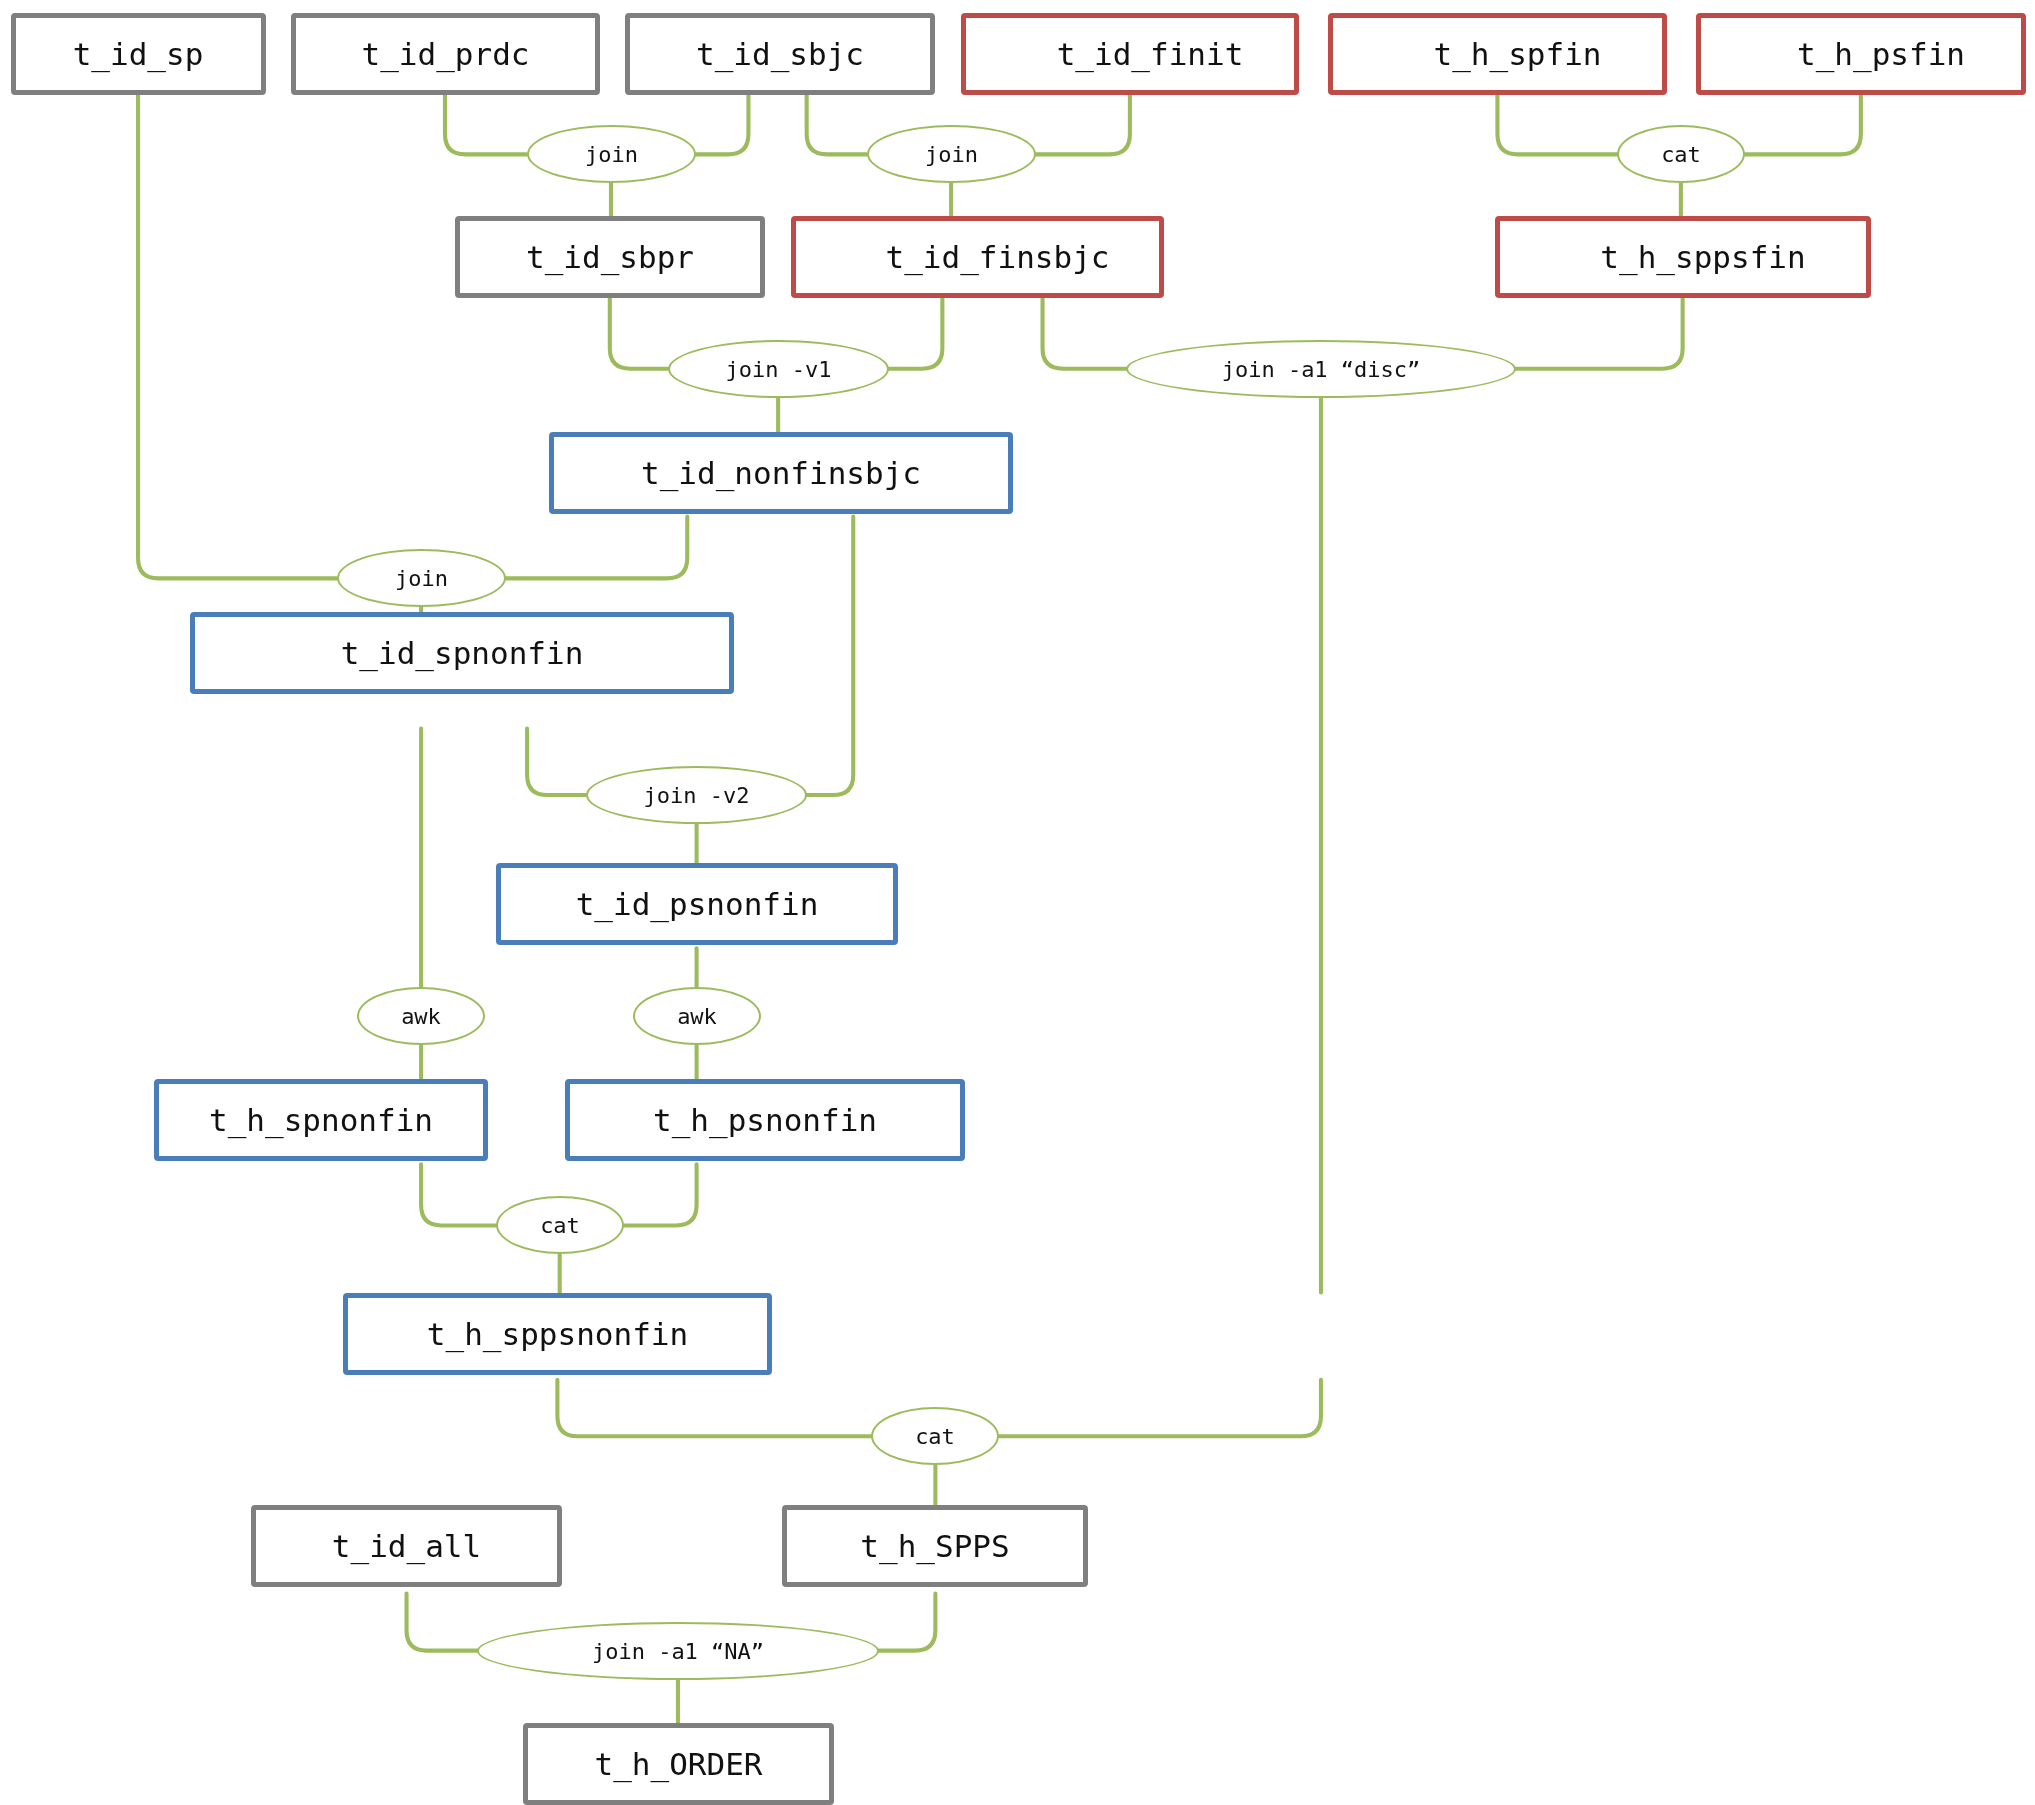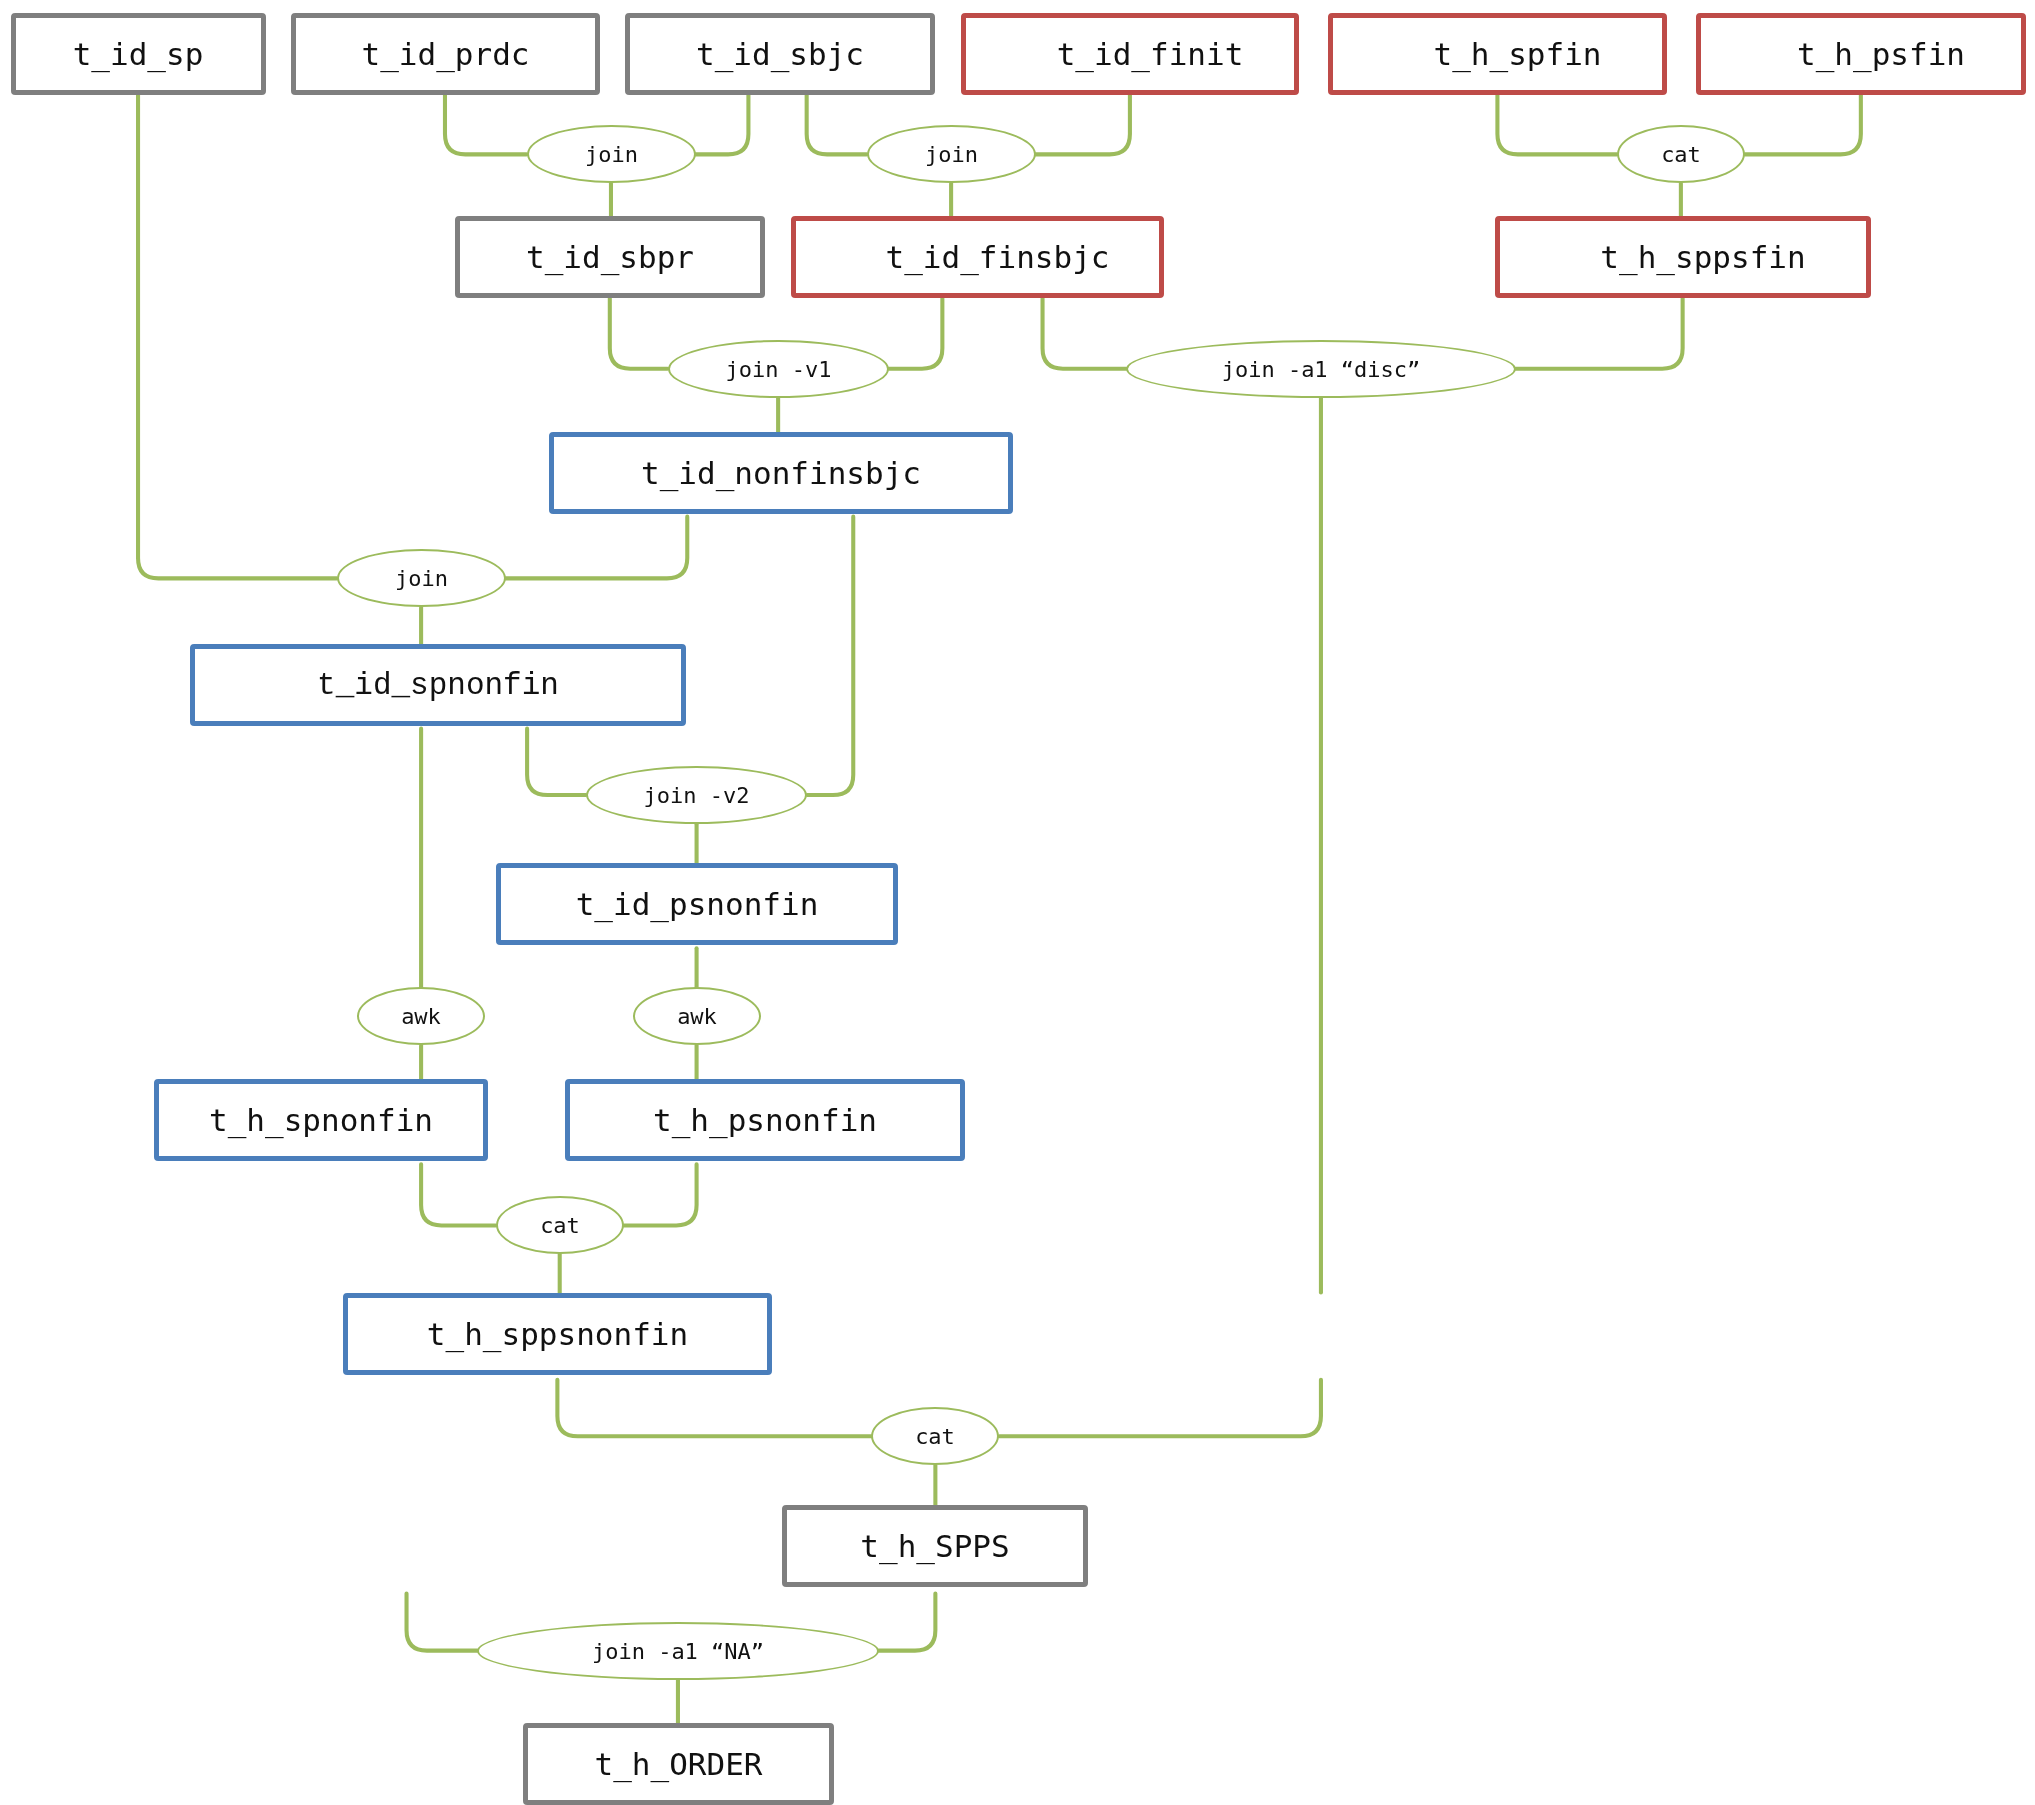--- a/index.html
+++ b/index.html
@@ -99,38 +99,39 @@
   <div class="node red" style="left:791px; top:216px; width:373px;">t_id_finsbjc</div>
   <div class="node red" style="left:1495px; top:216px; width:376px;">t_h_sppsfin</div>
 
   <div class="op" style="left:668px; top:340px; width:221px;">join -v1</div>
   <div class="op" style="left:1126px; top:340px; width:390px;">join -a1 “disc”</div>
 
   <div class="node blue" style="left:549px; top:432px; width:464px;">t_id_nonfinsbjc</div>
 
   <div class="op" style="left:337px; top:549px; width:169px;">join</div>
 
-  <div class="node blue" style="left:190px; top:644px; width:496px;font-family:Liberation Mono, monospace;">t_id_spnonfin</div>
+  <div class="node blue" style="left:190px; top:612px; width:544px;">t_id_spnonfin</div>
 
   <div class="op" style="left:586px; top:766px; width:221px;">join -v2</div>
 
   <div class="node blue" style="left:496px; top:863px; width:402px;">t_id_psnonfin</div>
 
   <div class="op" style="left:357px;  top:987px; width:128px;">awk</div>
   <div class="op" style="left:633px; top:987px; width:128px;">awk</div>
 
   <div class="node blue" style="left:154px; top:1079px; width:334px;">t_h_spnonfin</div>
   <div class="node blue" style="left:565px; top:1079px; width:400px;">t_h_psnonfin</div>
 
   <div class="op" style="left:496px; top:1196px; width:128px;">cat</div>
 
   <div class="node blue" style="left:343px;  top:1293px; width:429px;">t_h_sppsnonfin</div>
 
   <div class="op" style="left:871px; top:1407px; width:128px;">cat</div>
 
+  <div class="node gray" style="left:251px;  top:1505px; width:311px;">t_id_all</div>
   <div class="node gray" style="left:782px; top:1505px; width:306px;">t_h_SPPS</div>
 
   <div class="op" style="left:477px; top:1622px; width:402px;">join -a1 “NA”</div>
 
   <div class="node gray" style="left:523px; top:1723px; width:311px;">t_h_ORDER</div>
 
 </div>
 
 
 </body></html>

